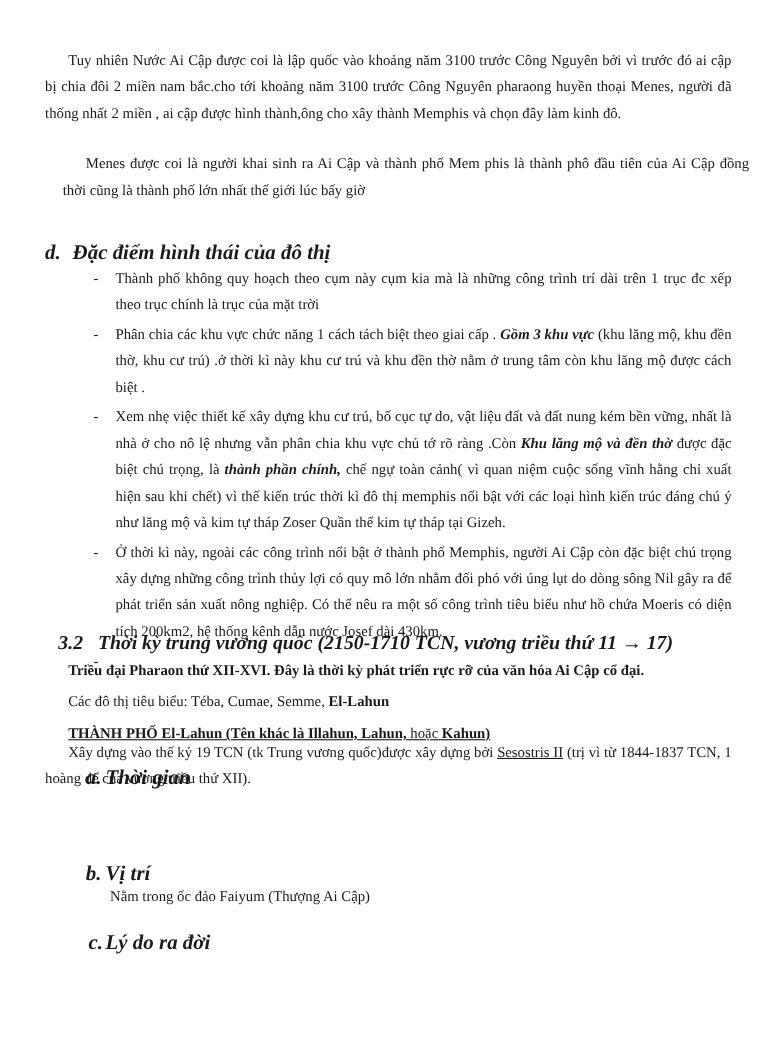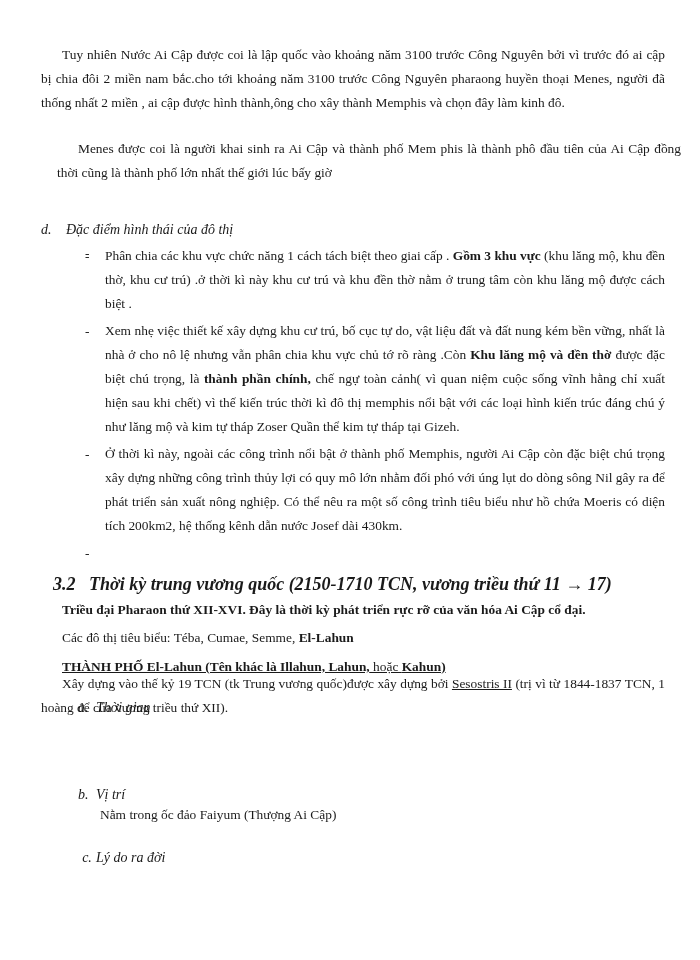--- a/index.html
+++ b/index.html
@@ -32,23 +32,23 @@
     }
     .para-noindent {
       position: absolute;
       left: 21px;
       width: 603px;
       line-height: 24px;
     }
     .sec-head {
       position: absolute;
       left: 0;
-      font-weight: normal;
+      font-weight: bold;
       font-style: italic;
-      font-size: 14px;
+      font-size: 19px;
       line-height: 20px;
       white-space: nowrap;
     }
     .sec-head .num { display: inline-block; width: 25px; }
     .sec-head.sub { left: 37px; }
     .sec-head.sub .num { width: 18px; }
     .big-head {
       position: absolute;
       left: 12px;
       top: 572px;
@@ -72,40 +72,41 @@
       padding-left: 20px;
       line-height: 24px;
       text-align: justify;
       margin-bottom: 3px;
     }
     .bullet .dash {
       position: absolute;
       left: 0;
       top: 0;
     }
-    .bi { font-weight: bold; }
+    .bi { font-weight: bold; font-style: italic; }
     .b { font-weight: bold; text-align: center; }
     .u { text-decoration: underline; }
   </style>
 </head>
 <body>
 
 <div class="page">
 
   <p class="para" style="top:43px; margin:0;">Tuy nhiên Nước Ai Cập được coi là lập quốc vào khoảng năm 3100 trước Công Nguyên bởi vì trước đó ai cập bị chia đôi 2 miền nam bắc.cho tới khoảng năm 3100 trước Công Nguyên pharaong huyền thoại Menes, người đã thống nhất 2 miền , ai cập được hình thành,ông  cho xây thành Memphis và chọn đây làm kinh đô.</p>
 
   <p class="para" style="top:121px; margin:16px;">Menes được coi là người khai sinh ra Ai Cập và thành phố Mem phis là thành phô đầu tiên của Ai Cập đồng thời cũng là thành phố lớn nhất thế giới lúc bấy giờ</p>
 
   <div class="sec-head" style="top:220px;">
     <span class="num">d.</span><span>Đặc điểm hình thái của đô thị</span>
   </div>
 
   <ul class="bullets" style="top:241px;">
     <li class="bullet">
       <span class="dash">-</span>
+      <span>Thành phố không quy hoạch theo cụm này cụm kia mà là những công trình trí dài trên 1 trục đc xếp theo trục chính là trục của mặt trời</span>
     </li>
     <li class="bullet">
       <span class="dash">-</span>
       <span>Phân chia các khu vực chức năng 1 cách tách biệt theo giai cấp . </span><span class="bi">Gồm 3 khu vực</span><span> (khu lăng mộ, khu đền thờ, khu cư trú) .ở thời kì này khu cư trú và khu đền thờ nằm ở trung tâm còn khu lăng mộ được cách biệt .</span>
     </li>
     <li class="bullet">
       <span class="dash">-</span>
       <span>Xem nhẹ việc thiết kế xây dựng khu cư trú, bố cục tự do, vật liệu đất và đất nung kém bền vững, nhất là nhà ở cho nô lệ nhưng vẫn phân chia khu vực chủ tớ rõ ràng .Còn </span><span class="bi">Khu lăng mộ và đền thờ</span><span> được đặc biệt chú trọng, là </span><span class="bi">thành phần chính,</span><span> chế ngự toàn cảnh( vì quan niệm cuộc sống vĩnh hằng chỉ xuất hiện sau khi chết) vì thế kiến trúc thời kì đô thị memphis nổi bật với các loại hình kiến trúc đáng chú ý như  lăng mộ và kim tự tháp Zoser  Quần thể kim tự tháp tại Gizeh.</span>
     </li>
     <li class="bullet">

